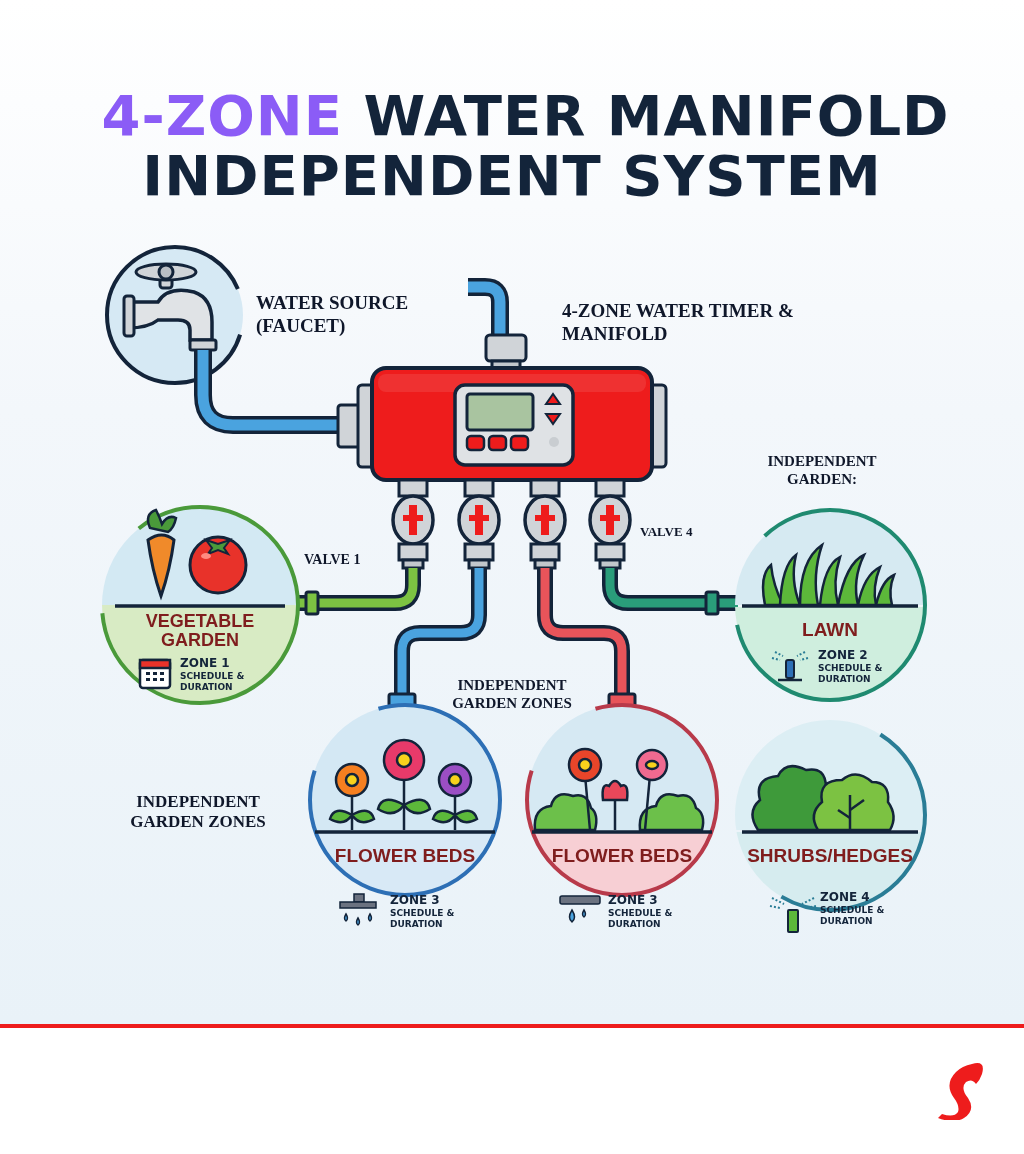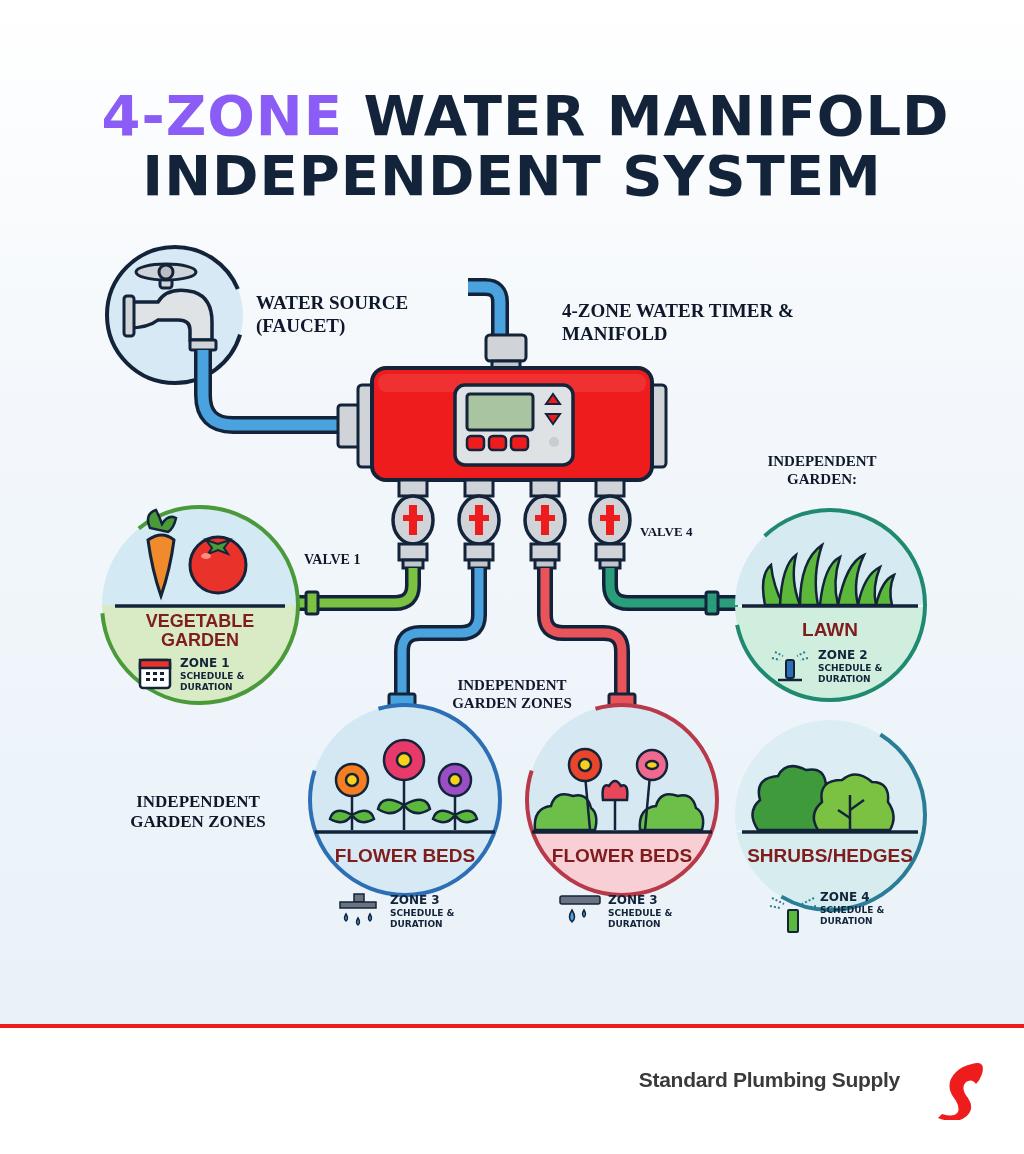--- a/index.html
+++ b/index.html
@@ -309,17 +309,16 @@
   </div>
 
 <div class="zone-title" style="left:735px;top:846px;width:190px;">SHRUBS/HEDGES</div>
 <div class="zone-note" style="left:820px;top:890px;">
     <span class="z">ZONE 4</span>
     <span style="display:block;width:80px;">SCHEDULE &amp; DURATION</span>
   </div>
 
 <div class="footer-line"></div>
 <div class="brand">
-  <div class="brand-name">Standard Plumbing Supply</div>
 </div>
 <svg class="logo" width="64" height="62" viewBox="0 0 64 62" style="left:928px;top:1058px;">
   <path d="M44 6 q14 -4 10 10 q-2 6 -6 10 q-4 -6 -10 -2 q-6 6 2 16 q8 12 -4 20 q-10 6 -26 0 l4 -4 q12 4 16 -2 q2 -6 -4 -14 q-10 -14 2 -26 q6 -6 16 -8z" fill="#ee1c1c"></path>
 </svg>
 
 </body></html>

